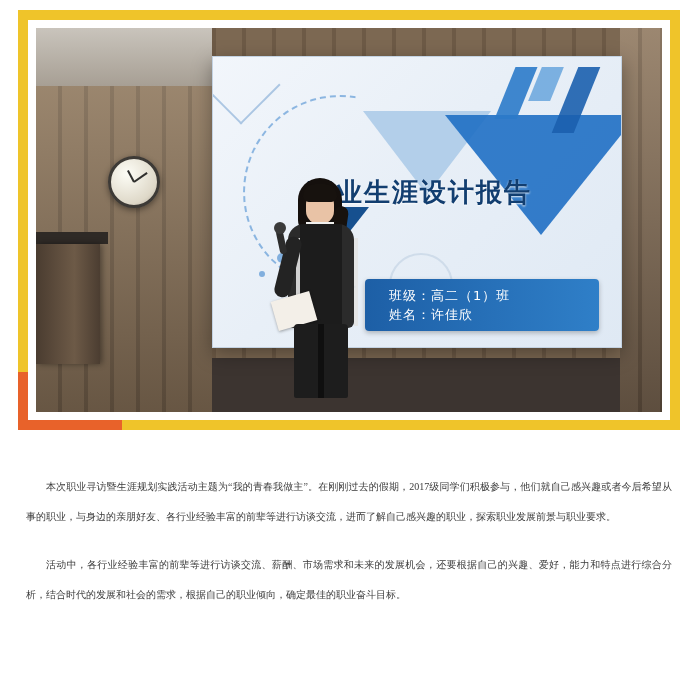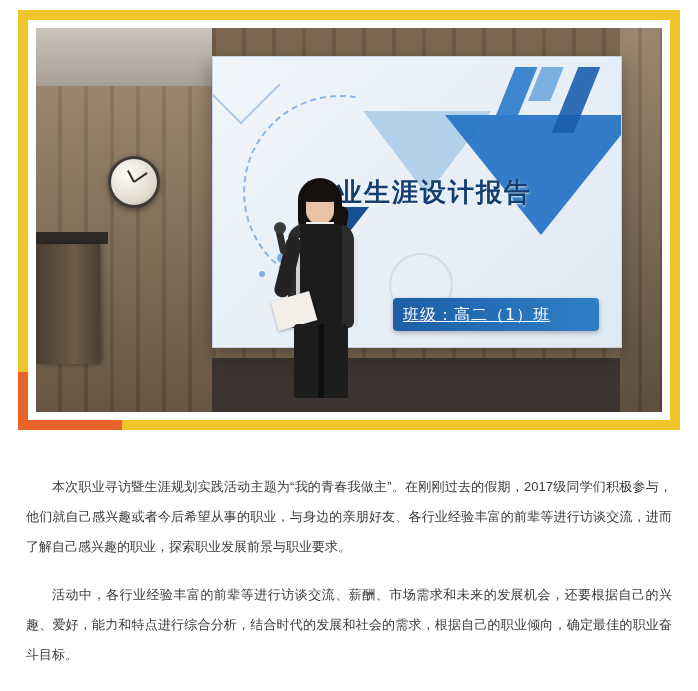--- a/index.html
+++ b/index.html
@@ -259,30 +259,29 @@
     font-weight: bold;
     color: #123e70;
     text-shadow: 0 1px 2px rgba(255,255,255,0.9);
     font-family: "DejaVu Sans", "Liberation Sans", sans-serif;
   }
   .sc-infobox {
     position: absolute;
     right: 22px;
     bottom: 16px;
     width: 186px;
-    padding: 7px 10px;
+    padding: 7px 24px;
     background: linear-gradient(to right, #1d5fa6, #2f7fc8);
     border-radius: 4px;
     color: #ffffff;
-    font-size: 16px;
+    font-size: 13px;
     line-height: 19px;
     letter-spacing: 1px;
     font-family: "DejaVu Sans", "Liberation Sans", sans-serif;
     box-shadow: 0 2px 5px rgba(0,0,0,0.25);
-    text-decoration: underline;
   }
   .sc-infobox div { white-space: nowrap; }
 
   
   .person {
     position: absolute;
     left: 232px;
     bottom: 14px;
     width: 108px;
     height: 220px;
@@ -380,24 +379,24 @@
     width: 40px; height: 30px;
     background: #f3efe8;
     transform: rotate(-16deg);
     box-shadow: 0 1px 3px rgba(0,0,0,0.35);
   }
 
   
   .article {
     margin: 42px 26px 0 26px;
     color: #3b3b3b;
-    font-size: 13px;
+    font-size: 10px;
     line-height: 30px;
     text-align: justify;
-    font-family: Liberation Sans, sans-serif;
+    font-family: Liberation Serif, serif;
   }
   .article p {
     margin: 0 0 18px 0;
     text-indent: 2em;
   }
 </style>
 </head>
 <body>
 
 <div class="page">
@@ -430,20 +429,21 @@
         <div class="sc-circle-outline"></div>
         <div class="sc-tri-outline"></div>
         <div class="sc-dot d1"></div>
         <div class="sc-dot d2"></div>
         <div class="sc-dot d3"></div>
 
         <div class="sc-title">职业生涯设计报告</div>
 
         <div class="sc-infobox">
           <div>班级：高二（1）班</div>
+          <div>姓名：许佳欣</div>
         </div>
       </div>
 
       <div class="person">
         <div class="p-hair-back"></div>
         <div class="p-ponytail"></div>
         <div class="p-face"></div>
         <div class="p-hair-front"></div>
         <div class="p-collar"></div>
         <div class="p-body"></div>

